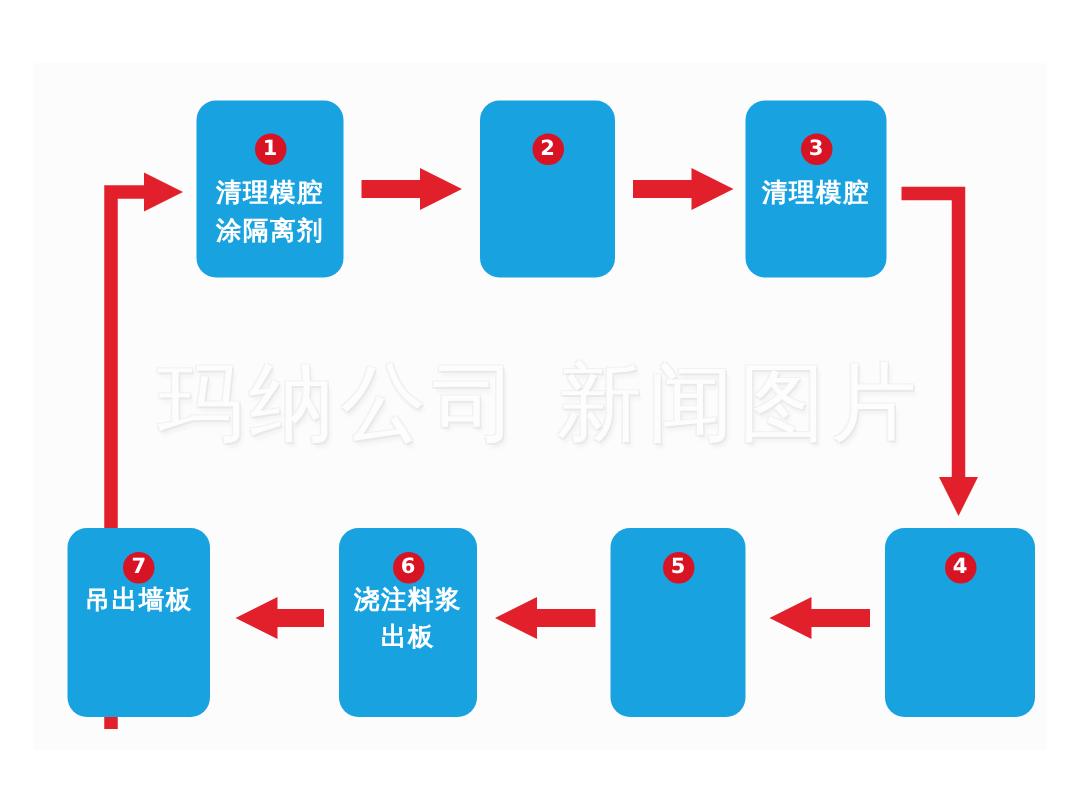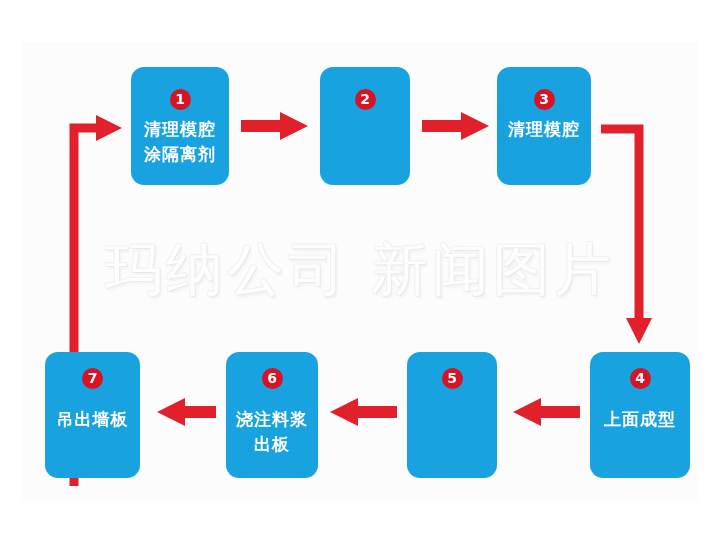--- a/index.html
+++ b/index.html
@@ -91,21 +91,21 @@
   }
 
   
   .row-top { top: 67px; height: 118px; }
   .row-top .badge { top: 22px; }
   .row-top .label { top: 50px; }
 
   
   .row-bottom { top: 352px; height: 126px; }
   .row-bottom .badge { top: 16px; }
-  .row-bottom .label { top: 55px; }
+  .row-bottom .label { top: 36px; }
 
   #node-1 { left: 131px; width: 98px; }
   #node-2 { left: 320px; width: 90px; }
   #node-3 { left: 497px; width: 94px; }
   #node-4 { left: 590px; width: 100px; }
   #node-5 { left: 407px; width: 90px; }
   #node-6 { left: 226px; width: 92px; }
   #node-7 { left: 45px;  width: 95px; }
 
   
@@ -169,21 +169,20 @@
     <span class="badge">2</span>
   </div>
 
   <div class="node row-top" id="node-3">
     <span class="badge">3</span>
     <span class="label">清理模腔</span>
   </div>
 
   <div class="node row-bottom" id="node-4">
     <span class="badge">4</span>
-    <span class="label">上面成型</span>
   </div>
 
   <div class="node row-bottom" id="node-5">
     <span class="badge">5</span>
   </div>
 
   <div class="node row-bottom" id="node-6">
     <span class="badge">6</span>
     <span class="label">浇注料浆
 出板</span>

